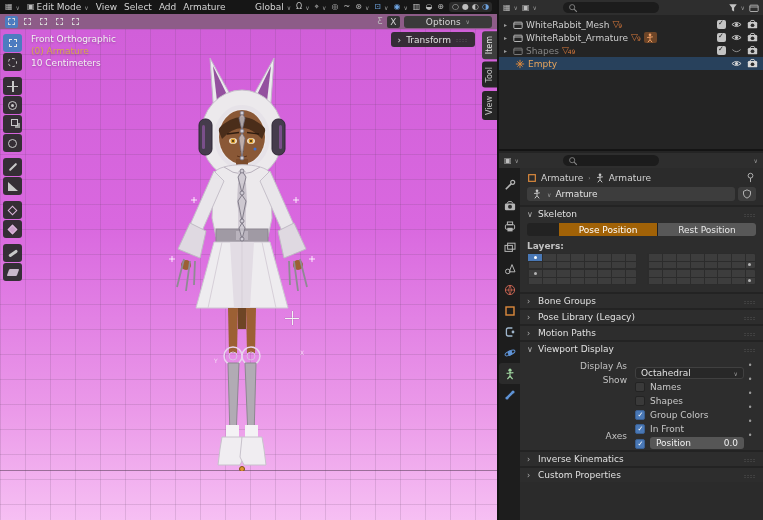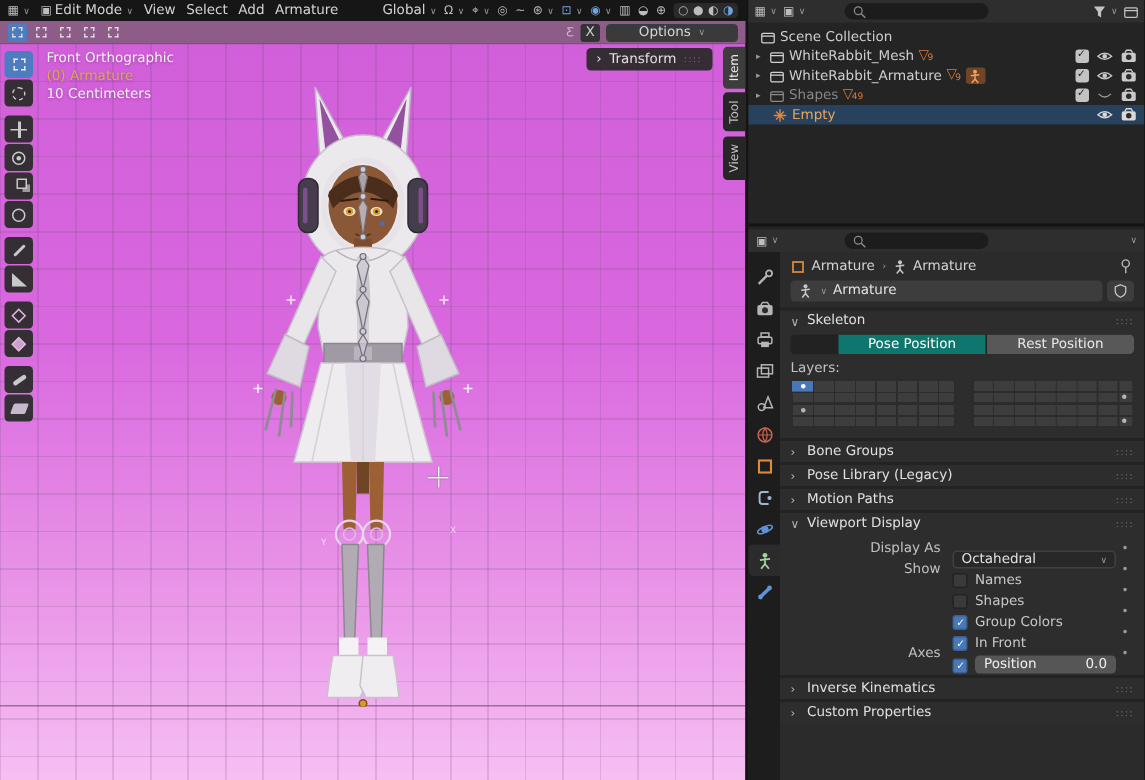--- a/index.html
+++ b/index.html
@@ -118,23 +118,23 @@
   .idshield{width:18px;height:14px;background:#3d3d3d;border-radius:3px;display:flex;align-items:center;justify-content:center;color:#c9c9c9;}
 
   .panel{border-top:2px solid #232323;background:#2d2d2d;}
   .phead{height:14px;display:flex;align-items:center;gap:5px;padding:0 7px;color:#e0e0e0;}
   .phead .caret{color:#b0b0b0;font-size:8px;width:6px;}
   .phead .grip{margin-left:auto;}
   .pbody{padding:2px 7px 7px 7px;}
 
   .segc{display:flex;height:13px;border-radius:3px;overflow:hidden;gap:1px;background:#222;}
   .seg{flex:1;display:flex;align-items:center;justify-content:center;}
-  .seg.blue{background:#0f766e;color:#fff;margin-left:32px;}
+  .seg.blue{background:#a16207;color:#fff;margin-left:32px;}
   .seg.grey{background:#585858;color:#e9e9e9;}
-  .sublabel{margin:5px 0 2px 0;color:#c2c2c2;}
+  .sublabel{margin:5px 0 2px 0;color:#c2c2c2;font-weight:bold;}
   .grids{display:flex;gap:10px;}
   .lgrid{position:relative;flex:1;height:16px;background:#3d3d3d;border-radius:2px;border:1px solid #2c2c2c;
     background-image:
       repeating-linear-gradient(to right, #2c2c2c 0 1px, transparent 1px 13.9px),
       linear-gradient(to bottom, transparent 0 7px, #2c2c2c 7px 8px, transparent 8px);}
   .cell-on{position:absolute;left:0;top:0;width:14px;height:7px;background:#4978b6;}
   .cdot{position:absolute;width:3px;height:3px;border-radius:50%;background:#b5b5b5;}
   .cdot.w{background:#fff;}
 
   .vrow{display:flex;align-items:center;height:13px;margin:1px 0;}
@@ -516,26 +516,20 @@
           <span class="chev">∨</span>
         </span>
         <span class="hgroup">
           <svg class="ic9" style="color:#c3c3c3">
               <use href="#s-coll"></use>
             </svg>
         </span>
       </div>
 
       <div class="ol-rows">
-        <div class="ol-row" style="padding-left:8px">
-          <svg class="ic9" style="color:#d2d2d2">
-              <use href="#s-coll"></use>
-            </svg>
-          <span class="lbl">Scene Collection</span>
-        </div>
 
         <div class="ol-row">
           <span class="exp">▸</span>
           <svg class="ic9" style="color:#d2d2d2">
               <use href="#s-coll"></use>
             </svg>
           <span class="lbl">WhiteRabbit_Mesh</span>
           <span class="badge">
             <span>▽</span>
               <sub>9</sub>

